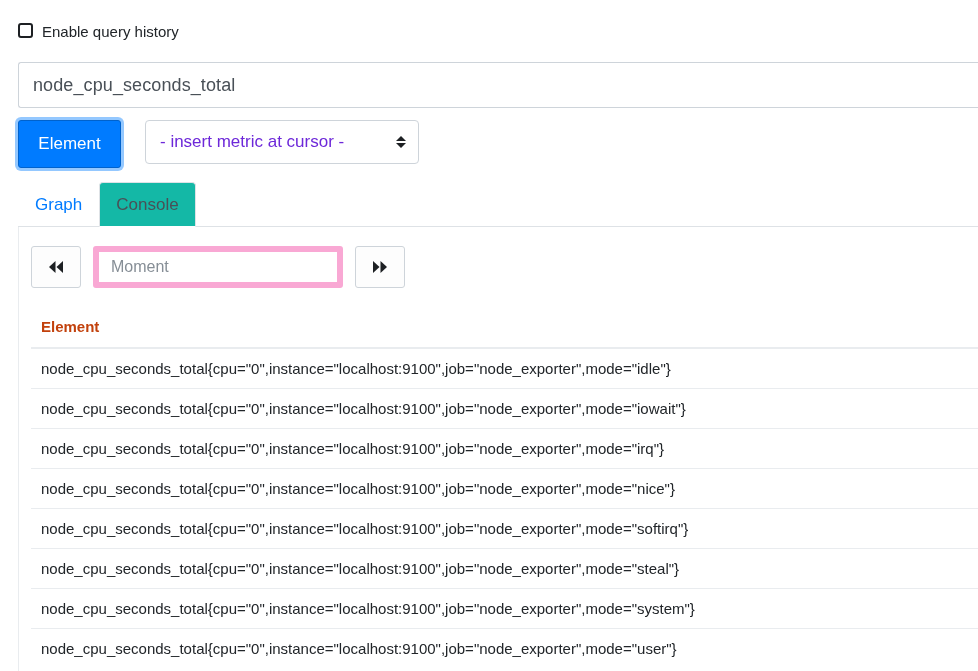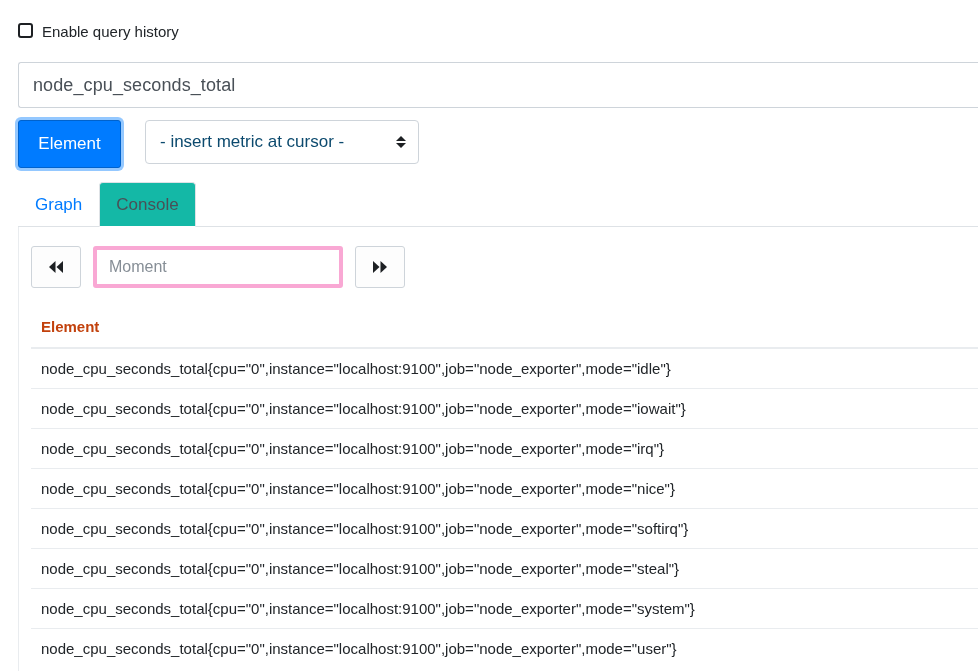--- a/index.html
+++ b/index.html
@@ -101,21 +101,21 @@
     border-radius: 4px;
     background: #ffffff;
     display: flex;
     align-items: center;
     padding: 0 11px 0 14px;
     cursor: pointer;
     position: relative;
   }
   .metric-select .sel-text {
     font-size: 17px;
-    color: #0c4a6e;
+    color: #6d28d9;
     white-space: nowrap;
     flex: 1 1 auto;
   }
   .sel-arrow {
     flex: 0 0 auto;
     width: 12px;
     height: 20px;
     margin-left: 8px;
     display: flex;
     flex-direction: column;
@@ -193,21 +193,21 @@
     display: flex;
     align-items: center;
     justify-content: center;
     cursor: pointer;
     color: #1d2023;
   }
   .moment-input {
     width: 250px;
     height: 42px;
     margin: 0 12px;
-    border: 4px solid #f9a8d4;
+    border: 6px solid #f9a8d4;
     border-radius: 3px;
     background: #ffffff;
     display: flex;
     align-items: center;
     padding: 0 12px;
     cursor: text;
   }
   .moment-input .ph {
     font-size: 16px;
     color: #868e96;

